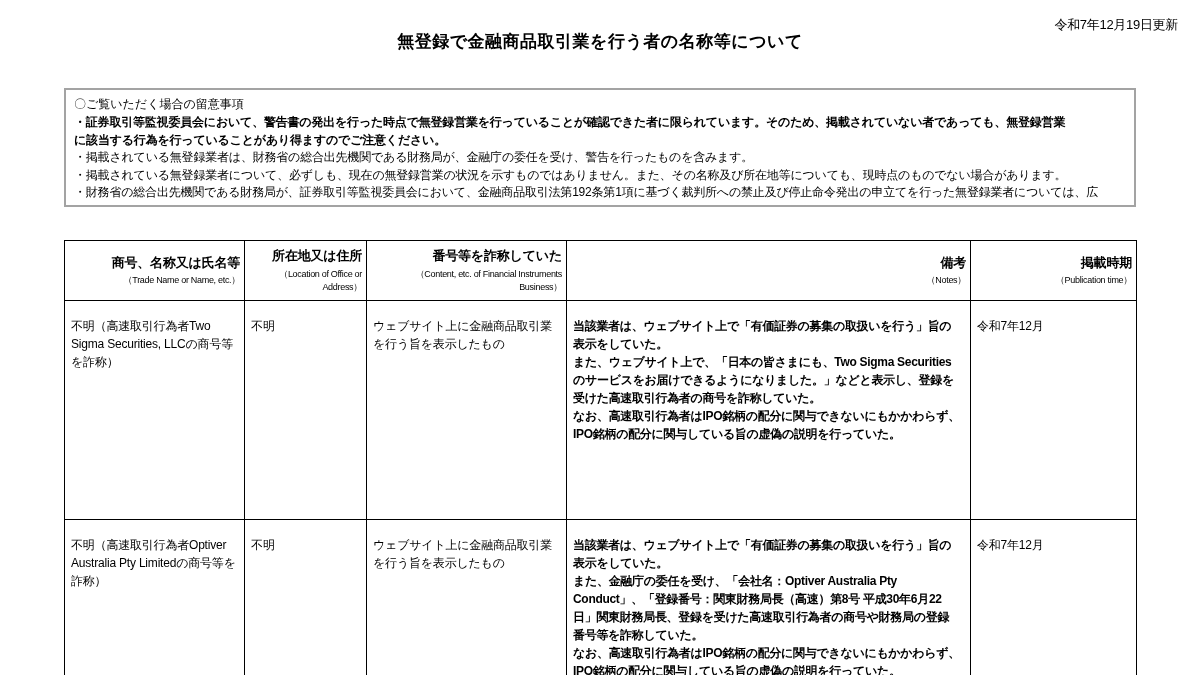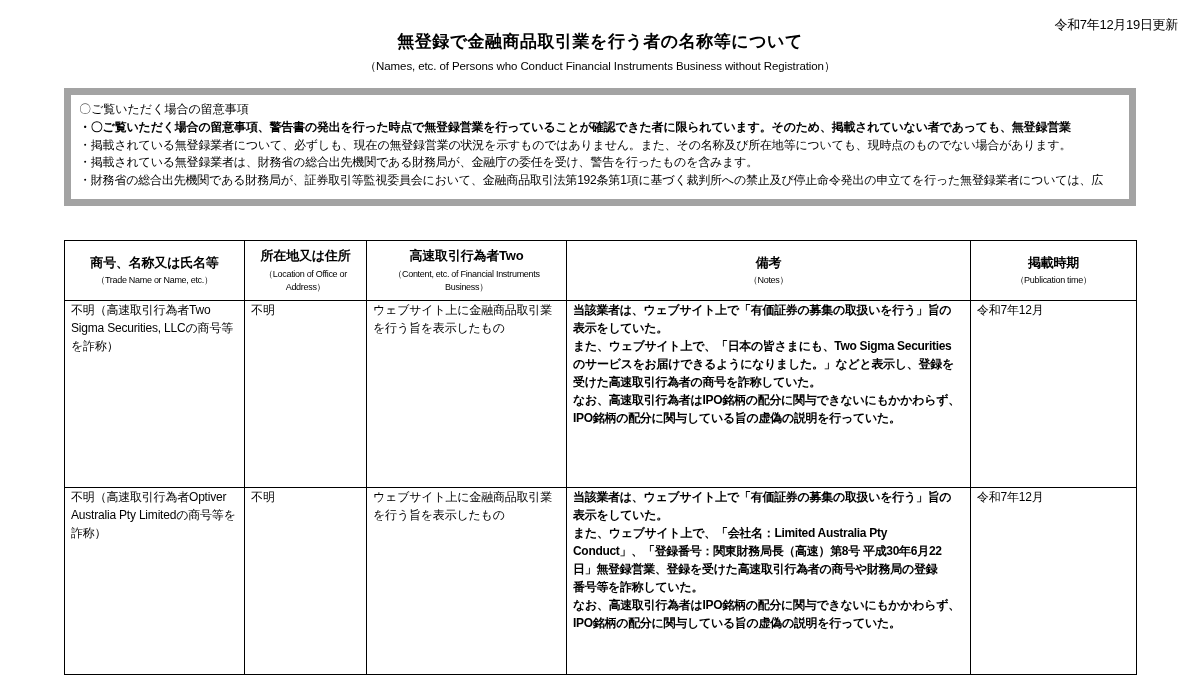--- a/index.html
+++ b/index.html
@@ -42,23 +42,23 @@
   .doc-subtitle {
     font-size: 11.5px;
     margin: 6px 0 0 0;
     letter-spacing: -0.1px;
   }
   .notice-box {
     position: absolute;
     left: 64px;
     top: 88px;
     width: 1072px;
-    border: 7px solid #a3a3a3;
+    border: 2px solid #a3a3a3;
     box-sizing: border-box;
-    padding: 6px 8px 10px 8px;
+    padding: 6px 8px 4px 8px;
     font-size: 12px;
     line-height: 1.45;
   }
   .notice-heading {
     font-size: 12px;
     margin-bottom: 1px;
   }
   .notice-line {
     font-size: 12px;
     letter-spacing: -0.2px;
@@ -71,26 +71,26 @@
     left: 64px;
     top: 240px;
     width: 1072px;
     border-collapse: collapse;
     table-layout: fixed;
   }
   table.main-table th,
   table.main-table td {
     border: 1px solid #000;
     vertical-align: top;
-    padding: 0 6px;
+    padding: 16px 6px;
     font-size: 12px;
     line-height: 1.5;
   }
   table.main-table th {
-    text-align: center;
+    text-align: right;
     vertical-align: middle;
     font-weight: normal;
     padding: 5px 4px;
   }
   .th-main {
     font-size: 13px;
     font-weight: bold;
     display: block;
     letter-spacing: -0.2px;
   }
@@ -132,29 +132,29 @@
 </style>
 </head>
 <body>
 
 <div class="page">
 
   <div class="update-date">令和7年12月19日更新</div>
 
   <div class="title-block">
     <h1 class="doc-title">無登録で金融商品取引業を行う者の名称等について</h1>
-    <p class="doc-subtitle">（Names, etc. of Persons who Conduct Financial Instruments Business without Registration）</p>
   </div>
 
   <div class="notice-box">
     <div class="notice-heading">〇ご覧いただく場合の留意事項</div>
     <div id="notice-lines">
-        <div class="notice-line bold">・〇ご覧いただく場合の留意事項、警告書の発出を行った時点で無登録営業を行っていることが確認できた者に限られています。そのため、掲載されていない者であっても、無登録営業</div>
+        <div class="notice-line bold">・証券取引等監視委員会において、警告書の発出を行った時点で無登録営業を行っていることが確認できた者に限られています。そのため、掲載されていない者であっても、無登録営業</div>
+        <div class="notice-line bold">に該当する行為を行っていることがあり得ますのでご注意ください。</div>
+        <div class="notice-line">・掲載されている無登録業者は、財務省の総合出先機関である財務局が、金融庁の委任を受け、警告を行ったものを含みます。</div>
         <div class="notice-line">・掲載されている無登録業者について、必ずしも、現在の無登録営業の状況を示すものではありません。また、その名称及び所在地等についても、現時点のものでない場合があります。</div>
-        <div class="notice-line">・掲載されている無登録業者は、財務省の総合出先機関である財務局が、金融庁の委任を受け、警告を行ったものを含みます。</div>
         <div class="notice-line">・財務省の総合出先機関である財務局が、証券取引等監視委員会において、金融商品取引法第192条第1項に基づく裁判所への禁止及び停止命令発出の申立てを行った無登録業者については、広</div>
       </div>
   </div>
 
   <table class="main-table">
     <colgroup>
       <col class="col1">
         <col class="col2">
         <col class="col3">
         <col class="col4">
@@ -164,21 +164,21 @@
       <tr id="header-row">
           <th>
             <span class="th-main">商号、名称又は氏名等</span>
             <span class="th-sub">（Trade Name or Name, etc.）</span>
           </th>
           <th>
             <span class="th-main">所在地又は住所</span>
             <span class="th-sub">（Location of Office or Address）</span>
           </th>
           <th>
-            <span class="th-main">高速取引行為者Two</span>
+            <span class="th-main">番号等を詐称していた</span>
             <span class="th-sub">（Content, etc. of Financial Instruments Business）</span>
           </th>
           <th>
             <span class="th-main">備考</span>
             <span class="th-sub">（Notes）</span>
           </th>
           <th>
             <span class="th-main">掲載時期</span>
             <span class="th-sub">（Publication time）</span>
           </th>
@@ -200,23 +200,23 @@
           </td>
           <td class="cell-pub">令和7年12月</td>
         </tr>
         <tr class="row2">
           <td class="cell-name">不明（高速取引行為者Optiver Australia Pty Limitedの商号等を詐称）</td>
           <td class="cell-loc">不明</td>
           <td class="cell-content">ウェブサイト上に金融商品取引業を行う旨を表示したもの</td>
           <td class="cell-notes">
             <span class="notes-line">当該業者は、ウェブサイト上で「有価証券の募集の取扱いを行う」旨の</span>
             <span class="notes-line">表示をしていた。</span>
-            <span class="notes-line">また、ウェブサイト上で、「会社名：Limited Australia Pty</span>
+            <span class="notes-line">また、金融庁の委任を受け、「会社名：Optiver Australia Pty</span>
             <span class="notes-line">Conduct」、「登録番号：関東財務局長（高速）第8号 平成30年6月22</span>
-            <span class="notes-line">日」無登録営業、登録を受けた高速取引行為者の商号や財務局の登録</span>
+            <span class="notes-line">日」関東財務局長、登録を受けた高速取引行為者の商号や財務局の登録</span>
             <span class="notes-line">番号等を詐称していた。</span>
             <span class="notes-line">なお、高速取引行為者はIPO銘柄の配分に関与できないにもかかわらず、</span>
             <span class="notes-line">IPO銘柄の配分に関与している旨の虚偽の説明を行っていた。</span>
           </td>
           <td class="cell-pub">令和7年12月</td>
         </tr>
       </tbody>
   </table>
 
 </div>

